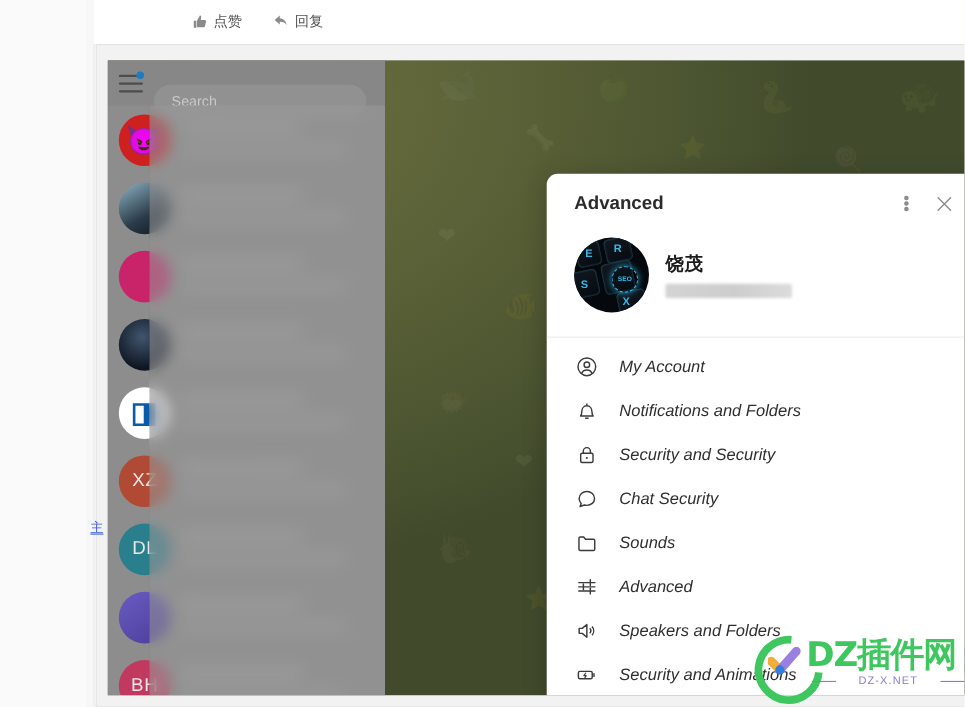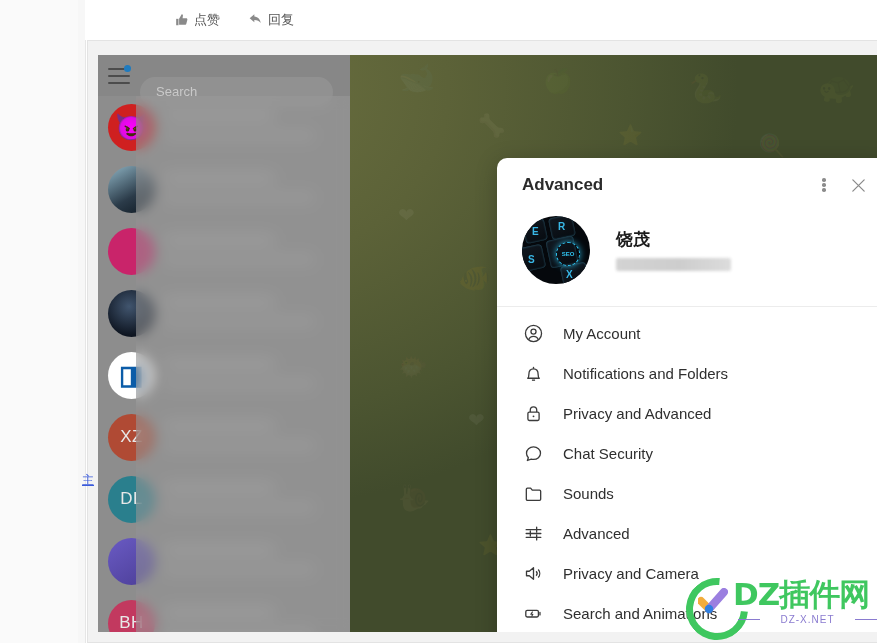--- a/index.html
+++ b/index.html
@@ -243,21 +243,21 @@
   }
   #profile-avatar .kc { position:absolute; color:#39b7e6; font-size:10px; font-weight:bold; }
   #seo-key {
     position:absolute; left:34px; top:26px;
     width:22px; height:22px; border-radius:50%;
     border: 1.6px dashed #2fc3f0;
     color:#2fc3f0; font-size:6px; font-weight:bold;
     display:flex; align-items:center; justify-content:center;
     box-shadow: 0 0 7px rgba(47,195,240,0.8);
   }
-  #profile-text { margin-left: 26px; flex:1; min-width:0; }
+  #profile-text { margin-left: 15px; flex:1; min-width:0; }
   #profile-name {
     font-size: 17px; font-weight: bold; color:#1c1c1c;
     line-height: 1.25;
   }
   #profile-phone-redacted {
     margin-top: 7px;
     width: 115px; height: 13px;
     background: linear-gradient(90deg,#d3d3d3,#cdcdcd 55%,#dcdcdc);
     filter: blur(1.6px);
     border-radius: 2px;
@@ -281,20 +281,21 @@
   .si-icon {
     width: 26px; flex: 0 0 26px;
     display:flex; align-items:center; justify-content:center;
     color: #3b3b3b;
   }
   .si-label {
     margin-left: 17px;
     font-size: 15px;
     color: #2f2f2f;
     flex: 1;
+    font-style: italic;
   }
 
   
   #watermark {
     position: absolute;
     left: 686px; top: 572px;
     width: 191px; height: 62px;
     z-index: 9;
     pointer-events: none;
     text-align: right;
@@ -553,21 +554,21 @@
         </div>
 
         <div class="settings-item">
           <span class="si-icon">
             <svg width="21" height="21" viewBox="0 0 24 24" fill="none" stroke="currentColor" stroke-width="1.5">
               <rect x="5.6" y="10.4" width="12.8" height="9.6" rx="1.6"></rect>
               <path d="M8.3 10.4V8.2a3.7 3.7 0 0 1 7.4 0v2.2"></path>
               <circle cx="12" cy="15.2" r="1.05" fill="currentColor" stroke="none"></circle>
             </svg>
           </span>
-          <span class="si-label">Privacy and Advanced</span>
+          <span class="si-label">Security and Security</span>
         </div>
 
         <div class="settings-item">
           <span class="si-icon">
             <svg width="21" height="21" viewBox="0 0 24 24" fill="none" stroke="currentColor" stroke-width="1.5" stroke-linejoin="round">
               <path d="M20 11.6c0 4.1-3.6 7.2-8 7.2-.9 0-1.8-.1-2.6-.4L5 20l1.1-3.2C4.8 15.4 4 13.6 4 11.6 4 7.5 7.6 4.4 12 4.4s8 3.1 8 7.2z"></path>
             </svg>
           </span>
           <span class="si-label">Chat Security</span>
         </div>
@@ -596,32 +597,32 @@
         </div>
 
         <div class="settings-item">
           <span class="si-icon">
             <svg width="21" height="21" viewBox="0 0 24 24" fill="none" stroke="currentColor" stroke-width="1.5" stroke-linejoin="round">
               <path d="M4 9.4h3.2L12 5.4v13.2l-4.8-4H4z"></path>
               <path d="M15 9.4a3.8 3.8 0 0 1 0 5.2"></path>
               <path d="M17.4 7.4a7 7 0 0 1 0 9.2"></path>
             </svg>
           </span>
-          <span class="si-label">Privacy and Camera</span>
+          <span class="si-label">Speakers and Folders</span>
         </div>
 
         <div class="settings-item">
           <span class="si-icon">
             <svg width="21" height="21" viewBox="0 0 24 24" fill="none" stroke="currentColor" stroke-width="1.5" stroke-linejoin="round">
               <rect x="3.2" y="8.4" width="14.4" height="7.6" rx="1.6"></rect>
               <path d="M19.4 10.8v2.8" stroke-linecap="round"></path>
               <path d="M11 9.8l-2.1 3h2.4l-1.5 2.6" stroke-width="1.2"></path>
             </svg>
           </span>
-          <span class="si-label">Search and Animations</span>
+          <span class="si-label">Security and Animations</span>
         </div>
 
       </div>
     </div>
   </div>
 
   <div id="watermark">
     <div id="wm-ring"></div>
     <svg id="wm-check" viewBox="0 0 30 26">
       <path d="M3 13 L11 21" stroke="#f2ad3c" stroke-width="8" stroke-linecap="round" fill="none"></path>

